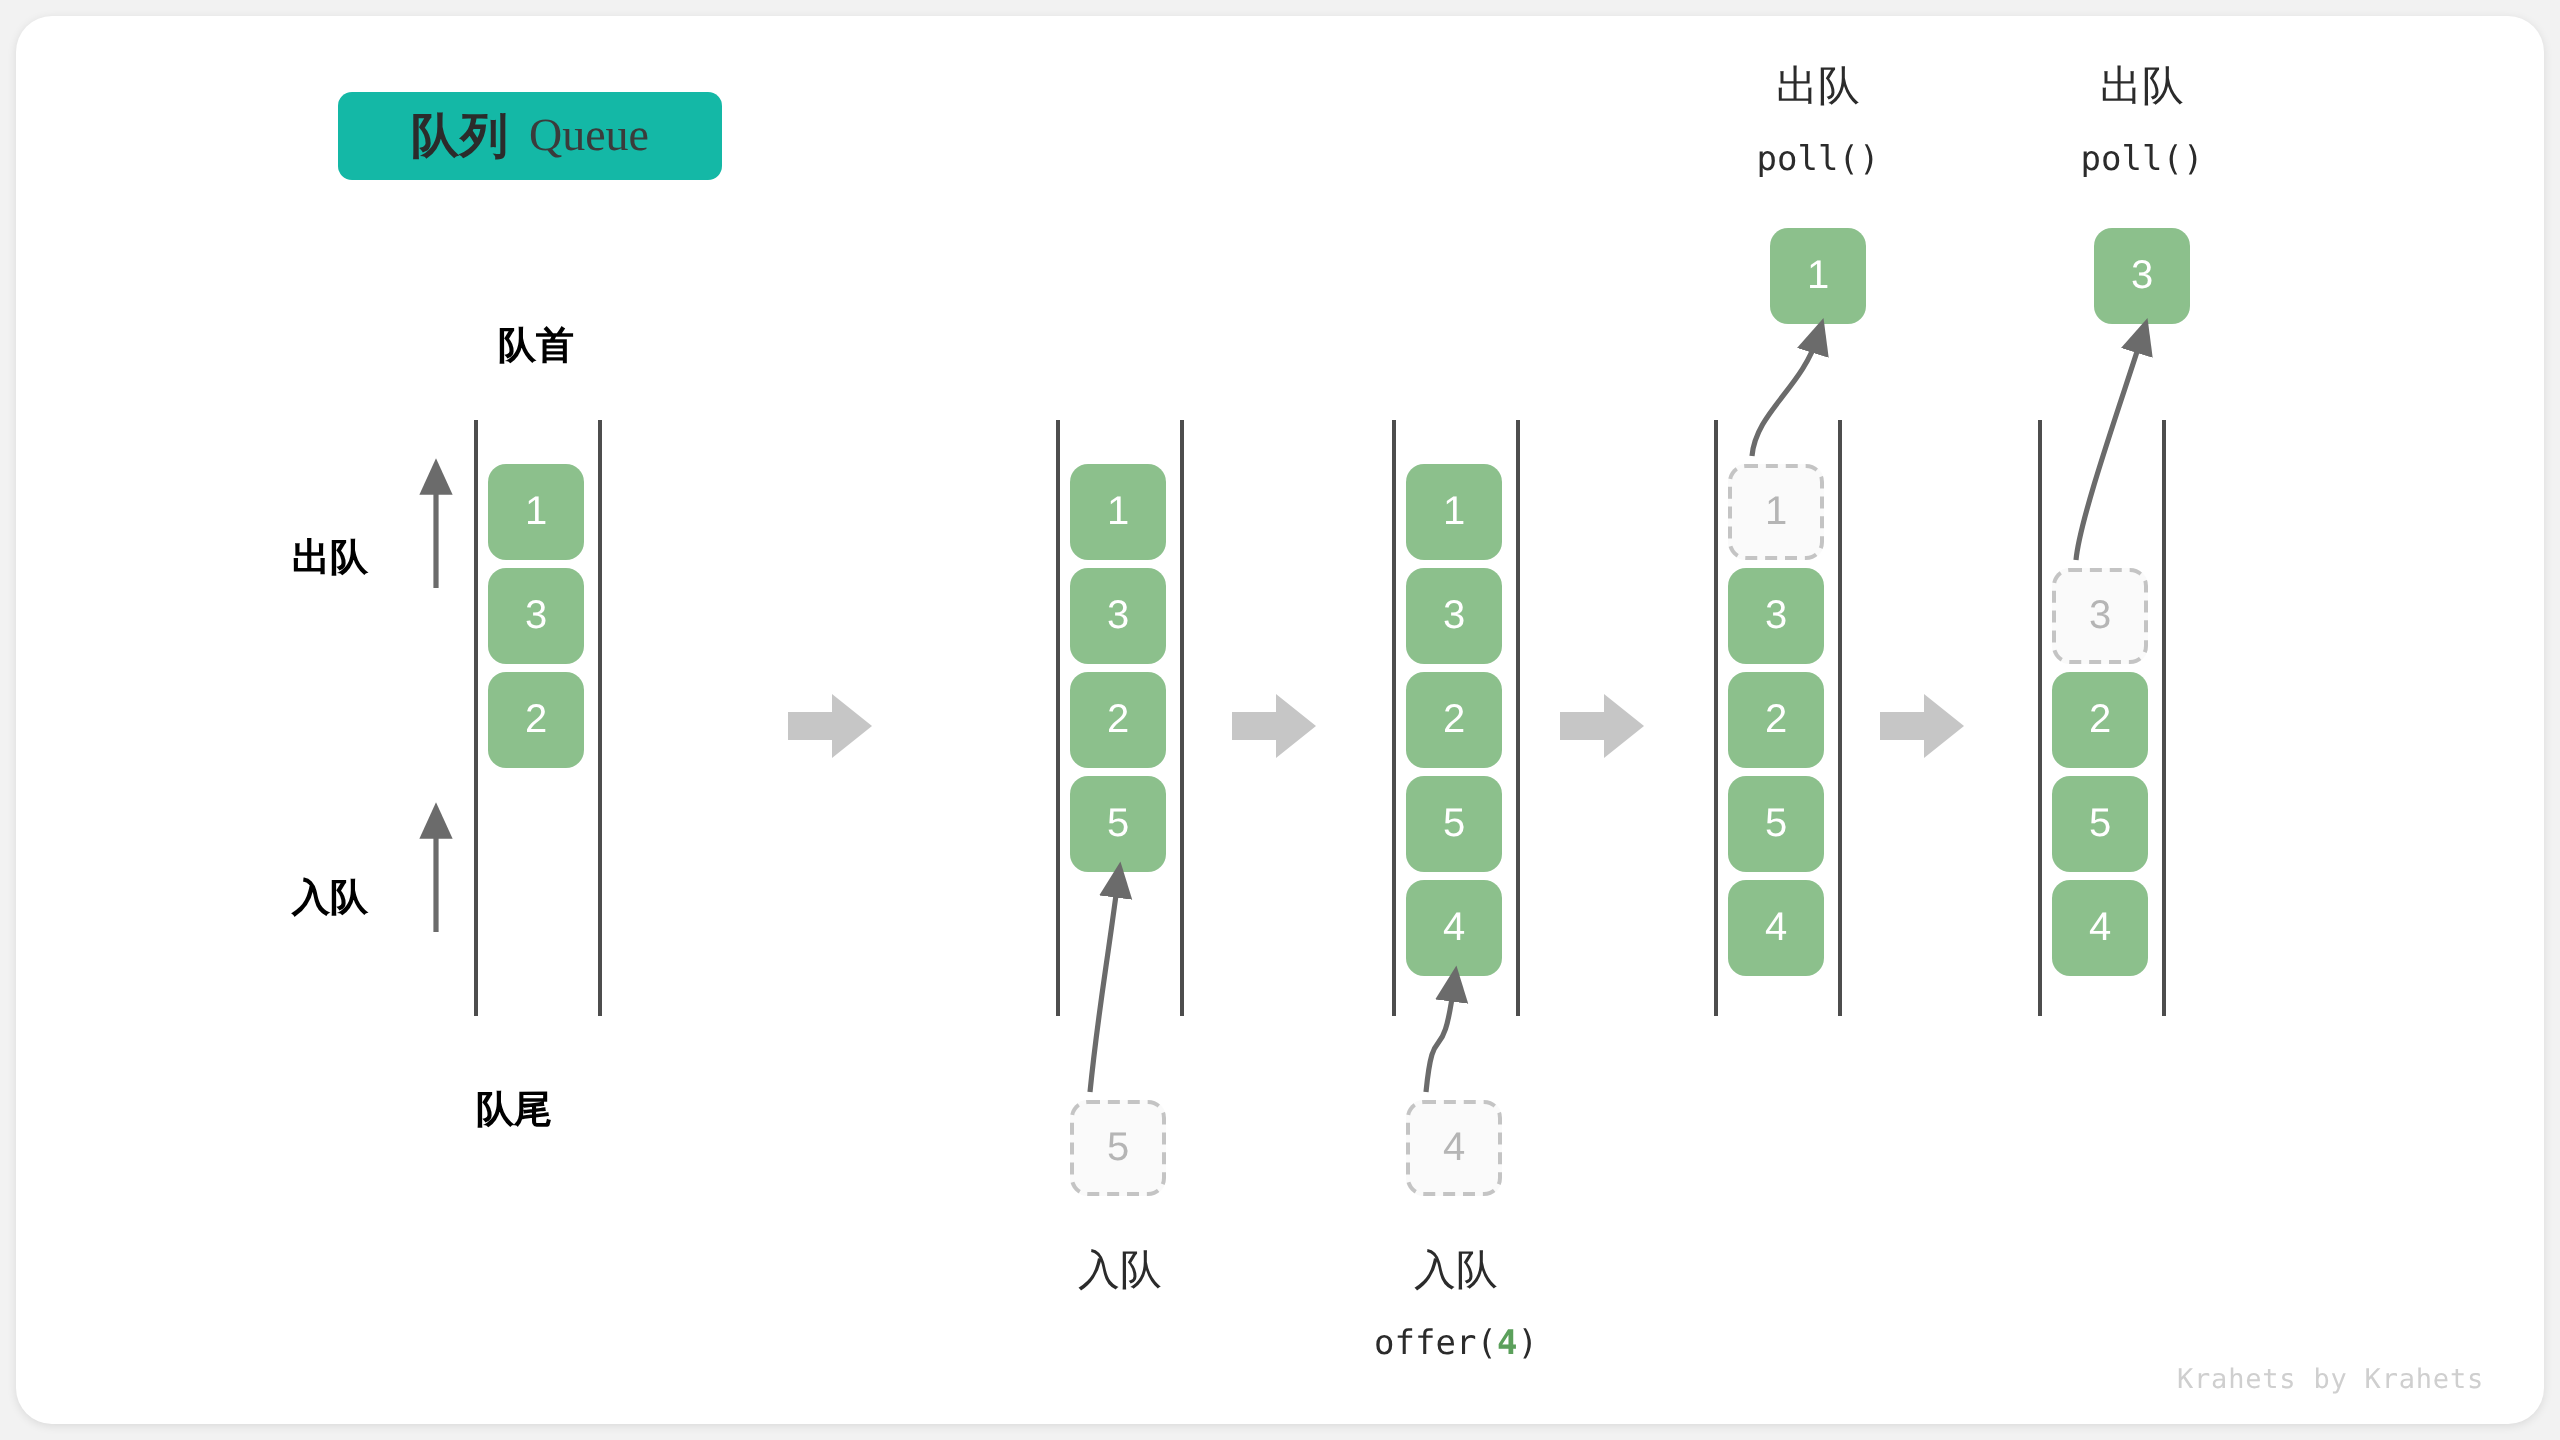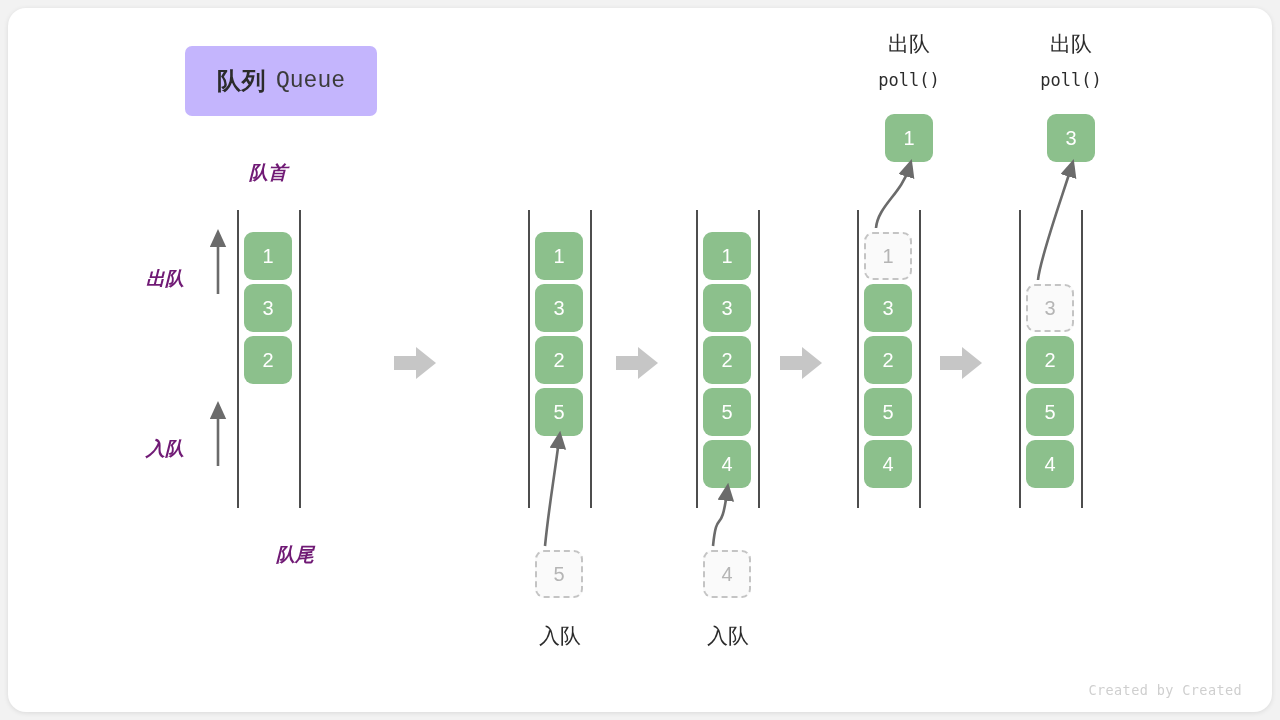--- a/index.html
+++ b/index.html
@@ -29,49 +29,47 @@
     border-radius: 18px;
     box-shadow: 0 1px 5px rgba(0,0,0,0.10);
   }
 
   
   .title-badge {
     position: absolute;
     left: 169px;
     top: 46px;
     width: 192px;
-    height: 70px;
-    background: #c4b5fd;
+    height: 44px;
+    background: #14b8a6;
     border-radius: 7px;
     display: flex;
     align-items: center;
     justify-content: center;
     gap: 10px;
-    margin-left: 16px;
   }
   .title-cn {
     font-size: 24px;
     font-weight: bold;
     color: #2b2b2b;
     letter-spacing: 0.5px;
   }
   .title-en {
-    font-family: Liberation Mono, monospace;
+    font-family: Liberation Serif, serif;
     font-size: 23px;
     color: #3b3b3b;
   }
 
   
   .lbl-bold {
     position: absolute;
     font-size: 19px;
     font-weight: bold;
-    color: #701a75;
+    color: #000000;
     white-space: nowrap;
-    font-style: italic;
   }
   .lbl-head {
     position: absolute;
     text-align: center;
     white-space: nowrap;
     line-height: 36px;
   }
   .lbl-head .cn {
     font-size: 21px;
     color: #2b2b2b;
@@ -138,21 +136,21 @@
 
 <div id="canvas">
   <div class="card"></div>
 
   <div class="title-badge">
     <span class="title-cn">队列</span>
     <span class="title-en">Queue</span>
   </div>
 
   <div class="lbl-bold" style="left:238px; top:160px; width:60px; text-align:center;">队首</div>
-  <div class="lbl-bold" style="left:254px; top:542px; width:60px; text-align:right;">队尾</div>
+  <div class="lbl-bold" style="left:238px; top:542px; width:60px; text-align:left;">队尾</div>
 
   <div class="lbl-bold" style="left:146px; top:266px;">出队</div>
   <div class="lbl-bold" style="left:146px; top:436px;">入队</div>
 
   <svg class="thin-svg" style="left:206px; top:232px;" width="24" height="62" viewBox="0 0 24 62">
     <defs>
       <marker id="ah-thin" markerWidth="7" markerHeight="7" refX="3.2" refY="3.2" orient="auto">
         <path d="M0,0 L7,3.2 L0,6.4 z" fill="#6b6b6b"></path>
       </marker>
     </defs>
@@ -197,20 +195,21 @@
       <svg class="thin-svg" width="1280" height="720" style="left: 0px; top: 0px; pointer-events: none;">
         <defs>
           <marker id="ah-c2" markerWidth="7" markerHeight="7" refX="3.4" refY="3.2" orient="auto">
             <path d="M0,0 L7,3.2 L0,6.4 z" fill="#6b6b6b"></path>
           </marker>
         </defs>
         <path d="M713,546 C717,506 721,538 727,492" stroke="#6b6b6b" stroke-width="2.6" fill="none" marker-end="url(#ah-c2)"></path>
       </svg>
       <div class="lbl-head" style="left: 638px; top: 618px; width: 180px;">
         <span class="cn">入队</span>
+        <span class="mono"><span>offer(</span><span class="mono-green">4</span><span>)</span></span>
       </div>
       <div class="rail" style="left: 857px; top: 210px; height: 298px;"></div>
       <div class="rail" style="left: 919px; top: 210px; height: 298px;"></div>
       <div class="box ghost" style="left: 864px; top: 232px;">1</div>
       <div class="box" style="left: 864px; top: 284px;">3</div>
       <div class="box" style="left: 864px; top: 336px;">2</div>
       <div class="box" style="left: 864px; top: 388px;">5</div>
       <div class="box" style="left: 864px; top: 440px;">4</div>
       <div class="box" style="left: 885px; top: 114px;">1</div>
       <svg class="thin-svg" width="1280" height="720" style="left: 0px; top: 0px; pointer-events: none;">
@@ -254,14 +253,14 @@
         <path d="M2,16 L24,16 L24,7 L44,23 L24,39 L24,30 L2,30 Z" fill="#c6c6c6"></path>
       </svg>
       <svg class="flow-arrow" viewBox="0 0 46 46" style="left: 778px; top: 340px;">
         <path d="M2,16 L24,16 L24,7 L44,23 L24,39 L24,30 L2,30 Z" fill="#c6c6c6"></path>
       </svg>
       <svg class="flow-arrow" viewBox="0 0 46 46" style="left: 938px; top: 340px;">
         <path d="M2,16 L24,16 L24,7 L44,23 L24,39 L24,30 L2,30 Z" fill="#c6c6c6"></path>
       </svg>
     </div>
 
-  <div class="footer">Created by Created</div>
+  <div class="footer">Krahets by Krahets</div>
 </div>
 
 </body></html>

